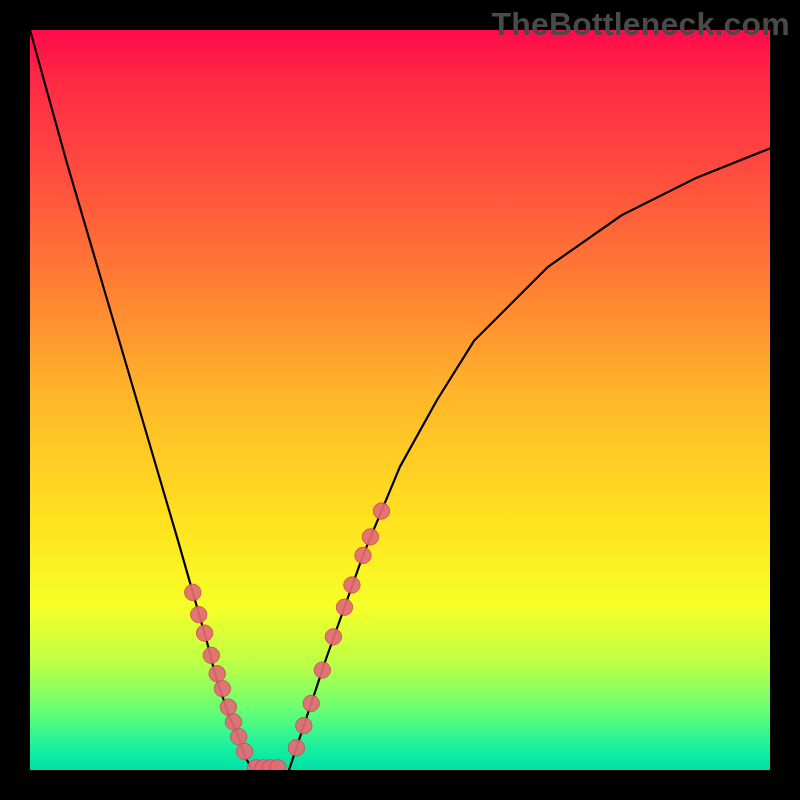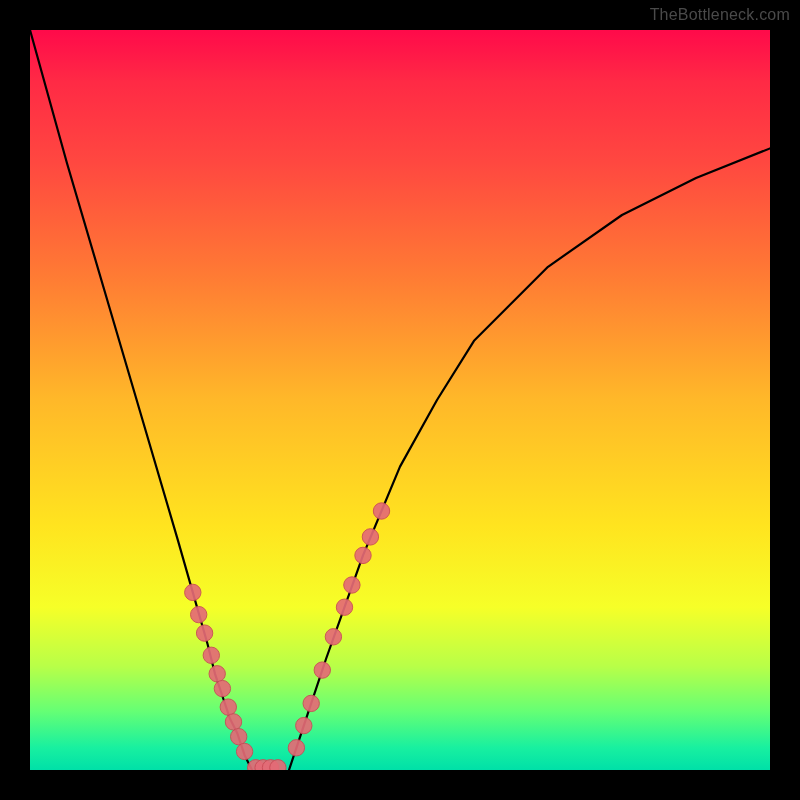--- a/index.html
+++ b/index.html
@@ -36,22 +36,22 @@
       #66ff74 92%,
       #18f0a0 97%,
       #00e0a8 100%
     );
   }
   .watermark {
     position: absolute;
     top: 6px;
     right: 10px;
     color: #4a4a4a;
-    font-size: 16px;
-    font-weight: 400;
+    font-size: 32px;
+    font-weight: 700;
     letter-spacing: 0.2px;
     user-select: none;
   }
   svg.curves {
     position: absolute;
     left: 0;
     top: 0;
     width: 740px;
     height: 740px;
   }

